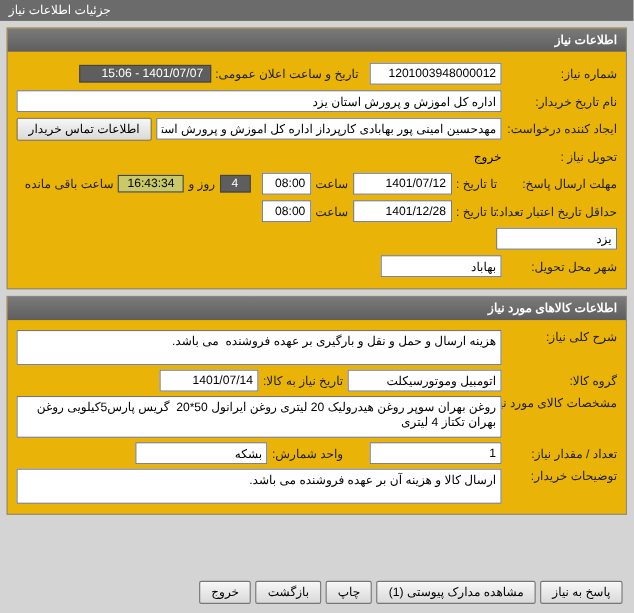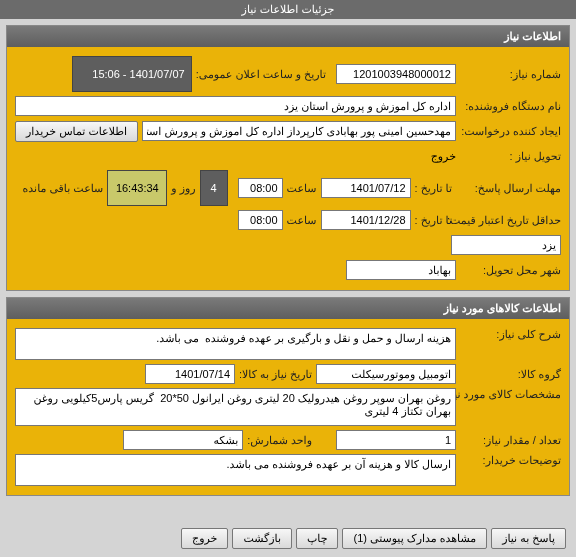--- a/index.html
+++ b/index.html
@@ -12,21 +12,21 @@
     width: 576px;
     height: 557px;
     overflow: hidden;
     position: relative;
   }
   .outer-title {
     background: #6b6b6b;
     color: #fff;
     padding: 3px 8px;
     font-size: 11px;
-    text-align: center;
+    text-align: left;
   }
   .panel {
     border: 1px solid #888;
     margin: 6px;
     background: #eab308;
   }
   .panel-header {
     background: linear-gradient(#7a7a7a,#5e5e5e);
     color: #fff;
     font-weight: bold;
@@ -61,21 +61,21 @@
     height: 20px;
     padding: 1px 4px;
     font-family: Tahoma, Arial, sans-serif;
     font-size: 11px;
     color:#000;
   }
   .val-dark {
     background:#5e5e5e;
     color:#fff;
     border:1px solid #444;
-    height:36px;
+    height:16px;
     padding:1px 6px;
     display:inline-flex;
     align-items:center;
   }
   textarea {
     border: 1px solid #777;
     background: #fff;
     font-family: Tahoma, Arial, sans-serif;
     font-size: 11px;
     padding: 3px 4px;
@@ -124,21 +124,21 @@
   <div class="panel-body">
 
     <div class="row">
       <span class="lbl">شماره نیاز:</span>
       <input type="text" style="width: 120px;" value="1201003948000012">
       <span class="lbl2" style="margin-right:6px">تاریخ و ساعت اعلان عمومی:</span>
       <span class="val-dark" style="width:120px">1401/07/07 - 15:06</span>
     </div>
 
     <div class="row">
-      <span class="lbl">نام دستگاه فروشنده:</span>
+      <span class="lbl">نام تاریخ خریدار:</span>
       <input type="text" style="flex: 1 1 0%;" value="اداره کل اموزش و پرورش استان یزد">
     </div>
 
     <div class="row">
       <span class="lbl">ایجاد کننده درخواست:</span>
       <input type="text" style="flex: 1 1 0%;" value="مهدحسین امینی پور بهابادی کارپرداز اداره کل اموزش و پرورش استان یزد">
       <button class="btn" style="margin-right:4px">اطلاعات تماس خریدار</button>
     </div>
 
     <div class="row">
@@ -152,21 +152,21 @@
       <input type="text" style="width: 90px;" value="1401/07/12">
       <span class="lbl2">ساعت</span>
       <input type="text" style="width: 45px;" value="08:00">
       <span class="val-dark" style="margin-right:10px;width:28px;justify-content:center">4</span>
       <span class="lbl2">روز و</span>
       <span class="val-dark" style="width:60px;justify-content:center;background:#c9c96a;color:#000">16:43:34</span>
       <span class="lbl2">ساعت باقی مانده</span>
     </div>
 
     <div class="row">
-      <span class="lbl">حداقل تاریخ اعتبار قیمت:</span>
+      <span class="lbl">حداقل تاریخ اعتبار تعداد:</span>
       <span class="lbl2">تا تاریخ :</span>
       <input type="text" style="width: 90px;" value="1401/12/28">
       <span class="lbl2">ساعت</span>
       <input type="text" style="width: 45px;" value="08:00">
     </div>
 
     <div class="row">
       <input type="text" style="width: 110px;" value="یزد">
     </div>
 

